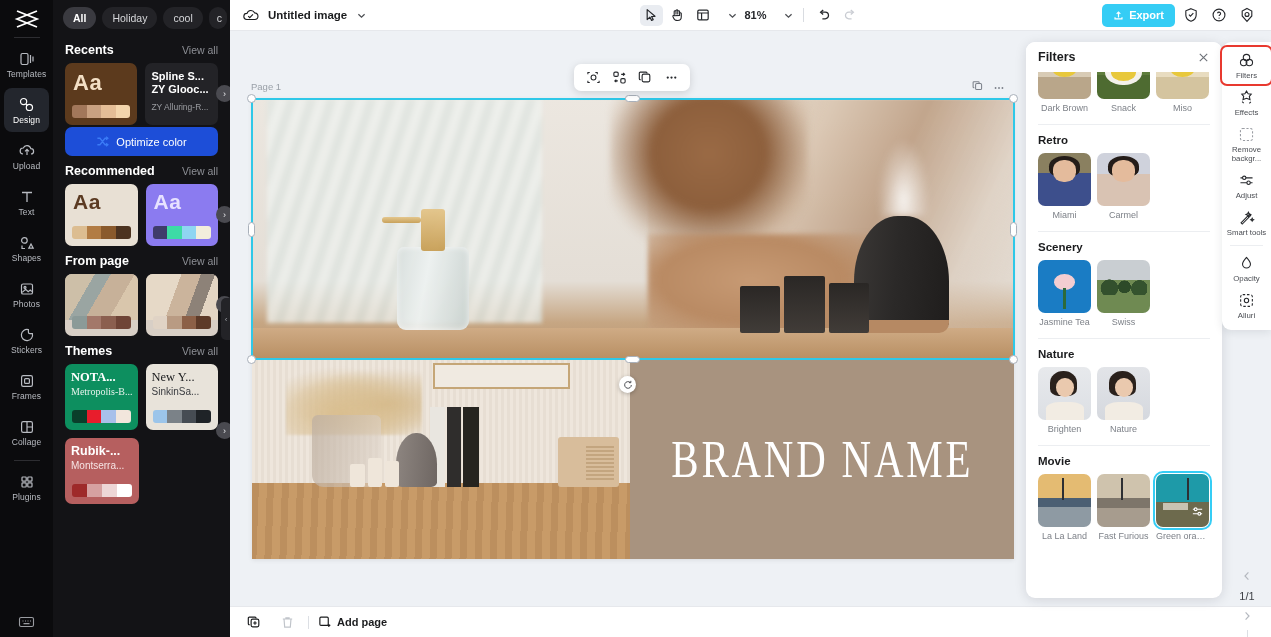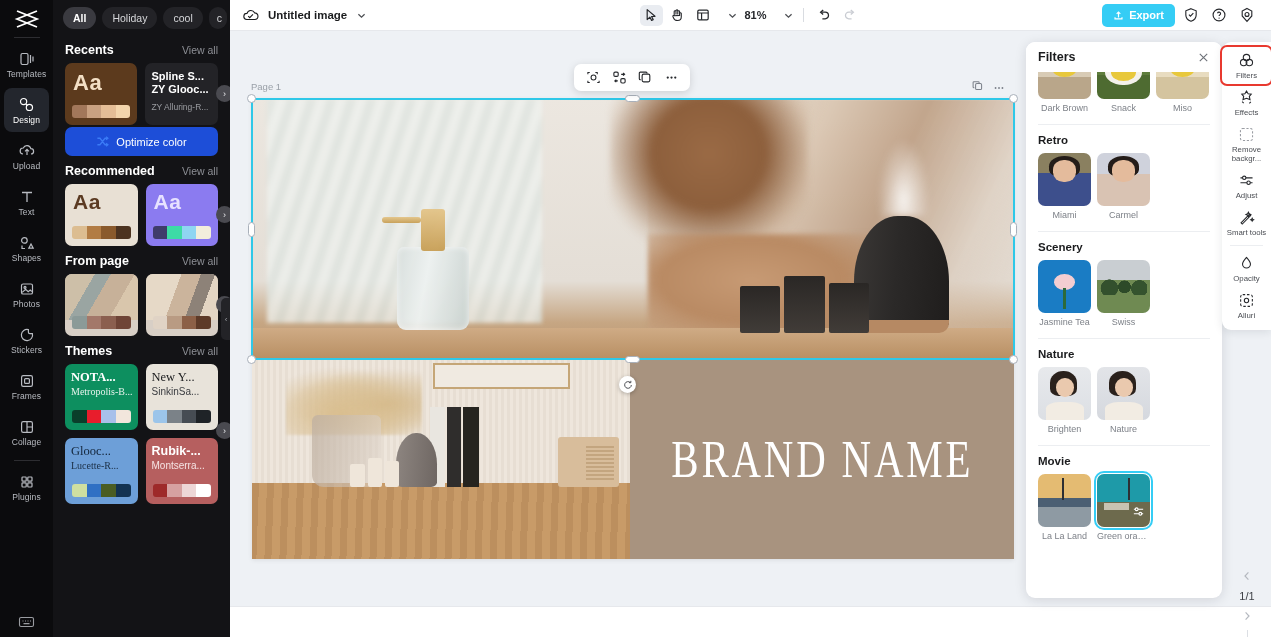--- a/index.html
+++ b/index.html
@@ -552,30 +552,20 @@
         <div class="th-t2" style="color:#3a3c40;">SinkinSa...</div>
         <div class="swatches">
           <div style="background:#9cc5ea"></div>
             <div style="background:#7b8288"></div>
             <div style="background:#464c53"></div>
             <div style="background:#1f2327"></div>
         </div>
       </div>
     </div>
     <div class="card-row">
-      <div class="card theme" style="background:#6d9fd8">
-        <div class="th-t1" style="color:#12253a;font-family:'Liberation Serif',serif;font-weight:normal">Glooc...</div>
-        <div class="th-t2" style="color:#1b2f45;font-family:'Liberation Serif',serif">Lucette-R...</div>
-        <div class="swatches">
-          <div style="background:#cfdfa0"></div>
-            <div style="background:#3070c4"></div>
-            <div style="background:#4a5d23"></div>
-            <div style="background:#133352"></div>
-        </div>
-      </div>
       <div class="card theme" style="background:#b65f5f">
         <div class="th-t1" style="color:#ffffff">Rubik-...</div>
         <div class="th-t2" style="color:#f6e4e4">Montserra...</div>
         <div class="swatches">
           <div style="background:#9e2a2a"></div>
             <div style="background:#d6a1a1"></div>
             <div style="background:#edd6d6"></div>
             <div style="background:#ffffff"></div>
         </div>
       </div>
@@ -881,20 +871,26 @@
         <div class="fp-hr"></div>
 
         <div class="fp-sec-title">Movie</div>
         <div class="fp-grid">
           <div class="fp-item">
             <div class="fp-thumb t-lala">
                 <div class="spire"></div>
               </div>
             <div class="fp-cap">La La Land</div>
           </div>
+          <div class="fp-item">
+            <div class="fp-thumb t-fast">
+                <div class="spire"></div>
+              </div>
+            <div class="fp-cap">Fast Furious</div>
+          </div>
           <div class="fp-item selected">
             <div class="fp-thumb t-green">
               <div class="spire" style="left:58%"></div>
               <div class="hollywood"></div>
               <div class="greenico">
                 <svg width="13" height="13" viewBox="0 0 14 14" fill="none" stroke="#fff" stroke-width="1.2">
                     <path d="M2 4.6h10M2 9.4h10"></path>
                     <circle cx="5" cy="4.6" r="1.5" fill="#6d6a4d"></circle>
                     <circle cx="9" cy="9.4" r="1.5" fill="#6d6a4d"></circle>
                   </svg>
@@ -968,20 +964,45 @@
           <svg width="17" height="17" viewBox="0 0 18 18" fill="none" stroke="#26282c" stroke-width="1.15" stroke-dasharray="2.6 1.9">
               <rect x="2.8" y="2.8" width="12.4" height="12.4" rx="2.2"></rect>
               <circle cx="9" cy="9" r="2.3" stroke-dasharray="0"></circle>
             </svg>
         </span>
         <span class="tr-lbl">Alluri</span>
       </div>
     </div>
 
     <div class="bottombar">
+      <div class="bb-left">
+        <div class="icon-btn">
+          <svg width="15" height="15" viewBox="0 0 16 16" fill="none" stroke="#1b1c1e" stroke-width="1.25">
+              <rect x="4.4" y="4.4" width="8.2" height="8.2" rx="1.6"></rect>
+              <path d="M3 10.4H2.4a1 1 0 0 1-1-1V3.2a1 1 0 0 1 1-1h6.2a1 1 0 0 1 1 1V3.8"></path>
+              <path d="M8.5 6.6v3.8M6.6 8.5h3.8"></path>
+            </svg>
+        </div>
+        <div class="icon-btn">
+          <svg width="15" height="15" viewBox="0 0 16 16" fill="none" stroke="#c0c4ca" stroke-width="1.25">
+              <path d="M3 4.3h10M6.3 4.3V3h3.4v1.3"></path>
+              <path d="M4.3 4.3 5 13h6l.7-8.7"></path>
+            </svg>
+        </div>
+        <div class="bb-divider"></div>
+        <div class="bb-addpage">
+          <span>
+            <svg width="14" height="14" viewBox="0 0 15 15" fill="none" stroke="#1b1c1e" stroke-width="1.25">
+                <rect x="2" y="2.2" width="9" height="9" rx="1.2"></rect>
+                <path d="M11.6 9.6v3.2M10 11.2h3.2"></path>
+              </svg>
+          </span>
+          <span>Add page</span>
+        </div>
+      </div>
       <div class="bb-right">
         <span class="bb-nav">
           <svg width="12" height="12" viewBox="0 0 12 12" fill="none" stroke="currentColor" stroke-width="1.2">
               <path d="M7.4 2.4 4 6l3.4 3.6"></path>
             </svg>
         </span>
         <span class="bb-page">1/1</span>
         <span class="bb-nav">
           <svg width="12" height="12" viewBox="0 0 12 12" fill="none" stroke="currentColor" stroke-width="1.2">
               <path d="M4.6 2.4 8 6l-3.4 3.6"></path>

